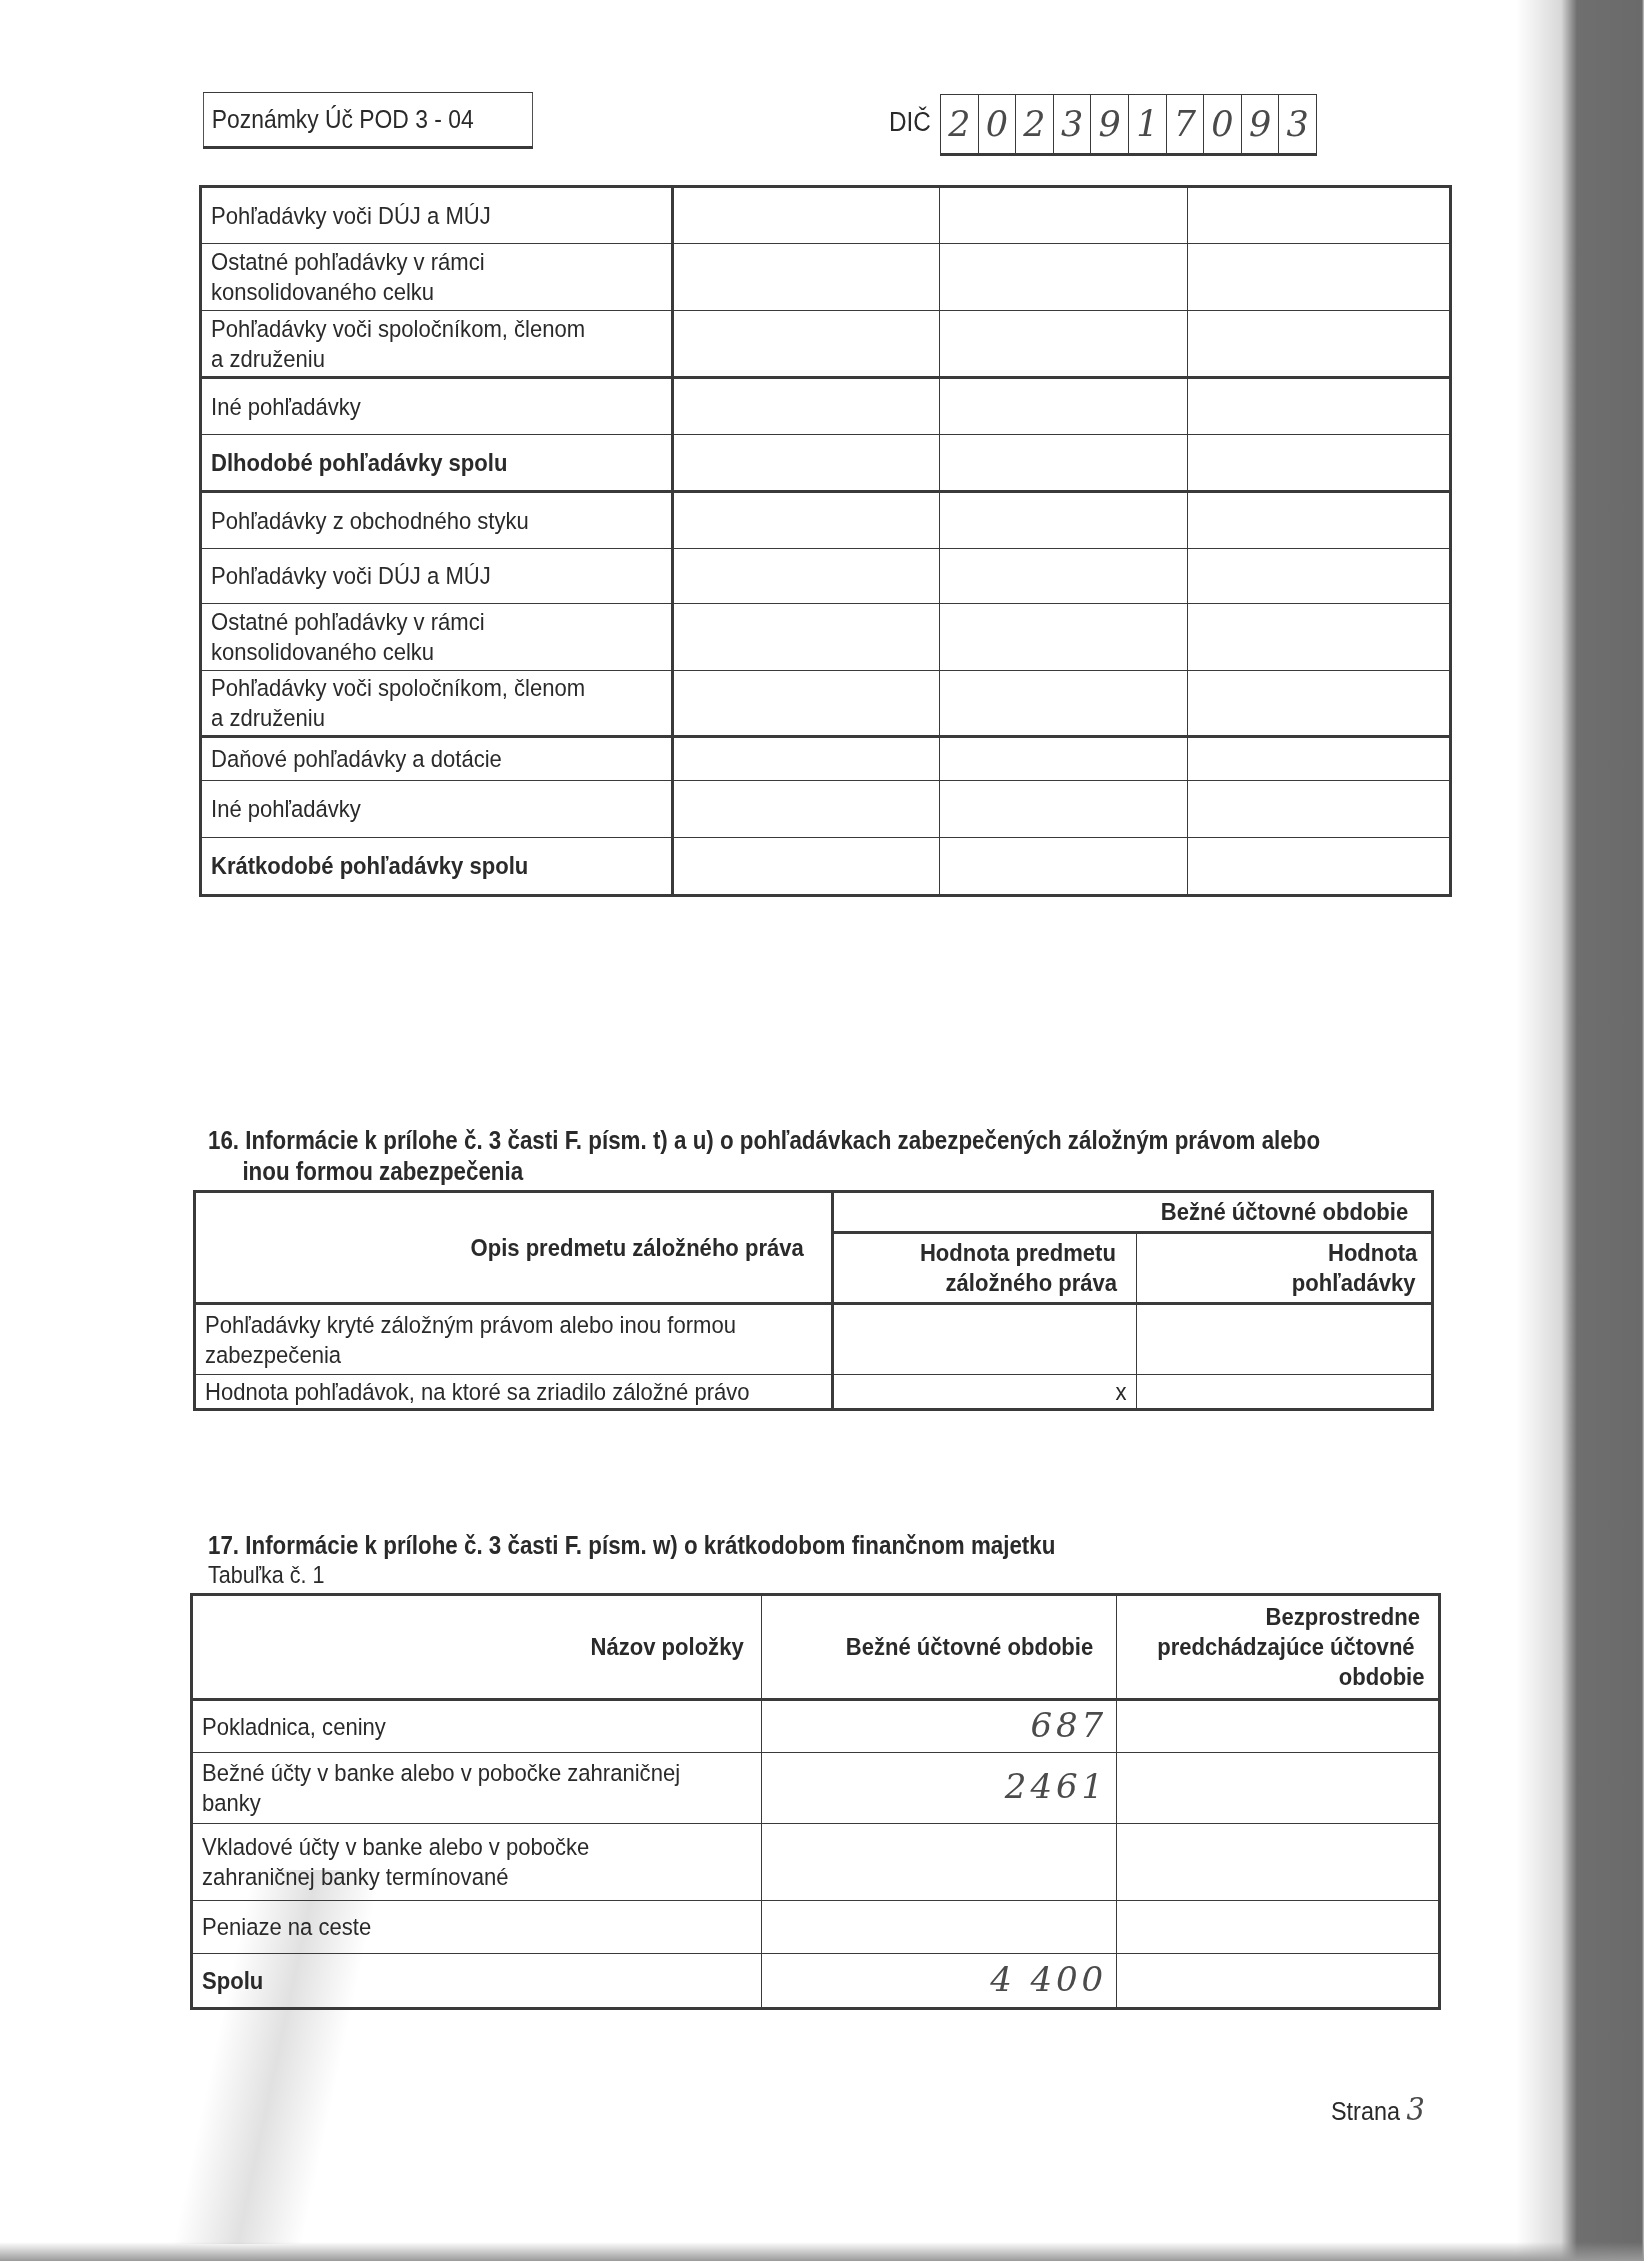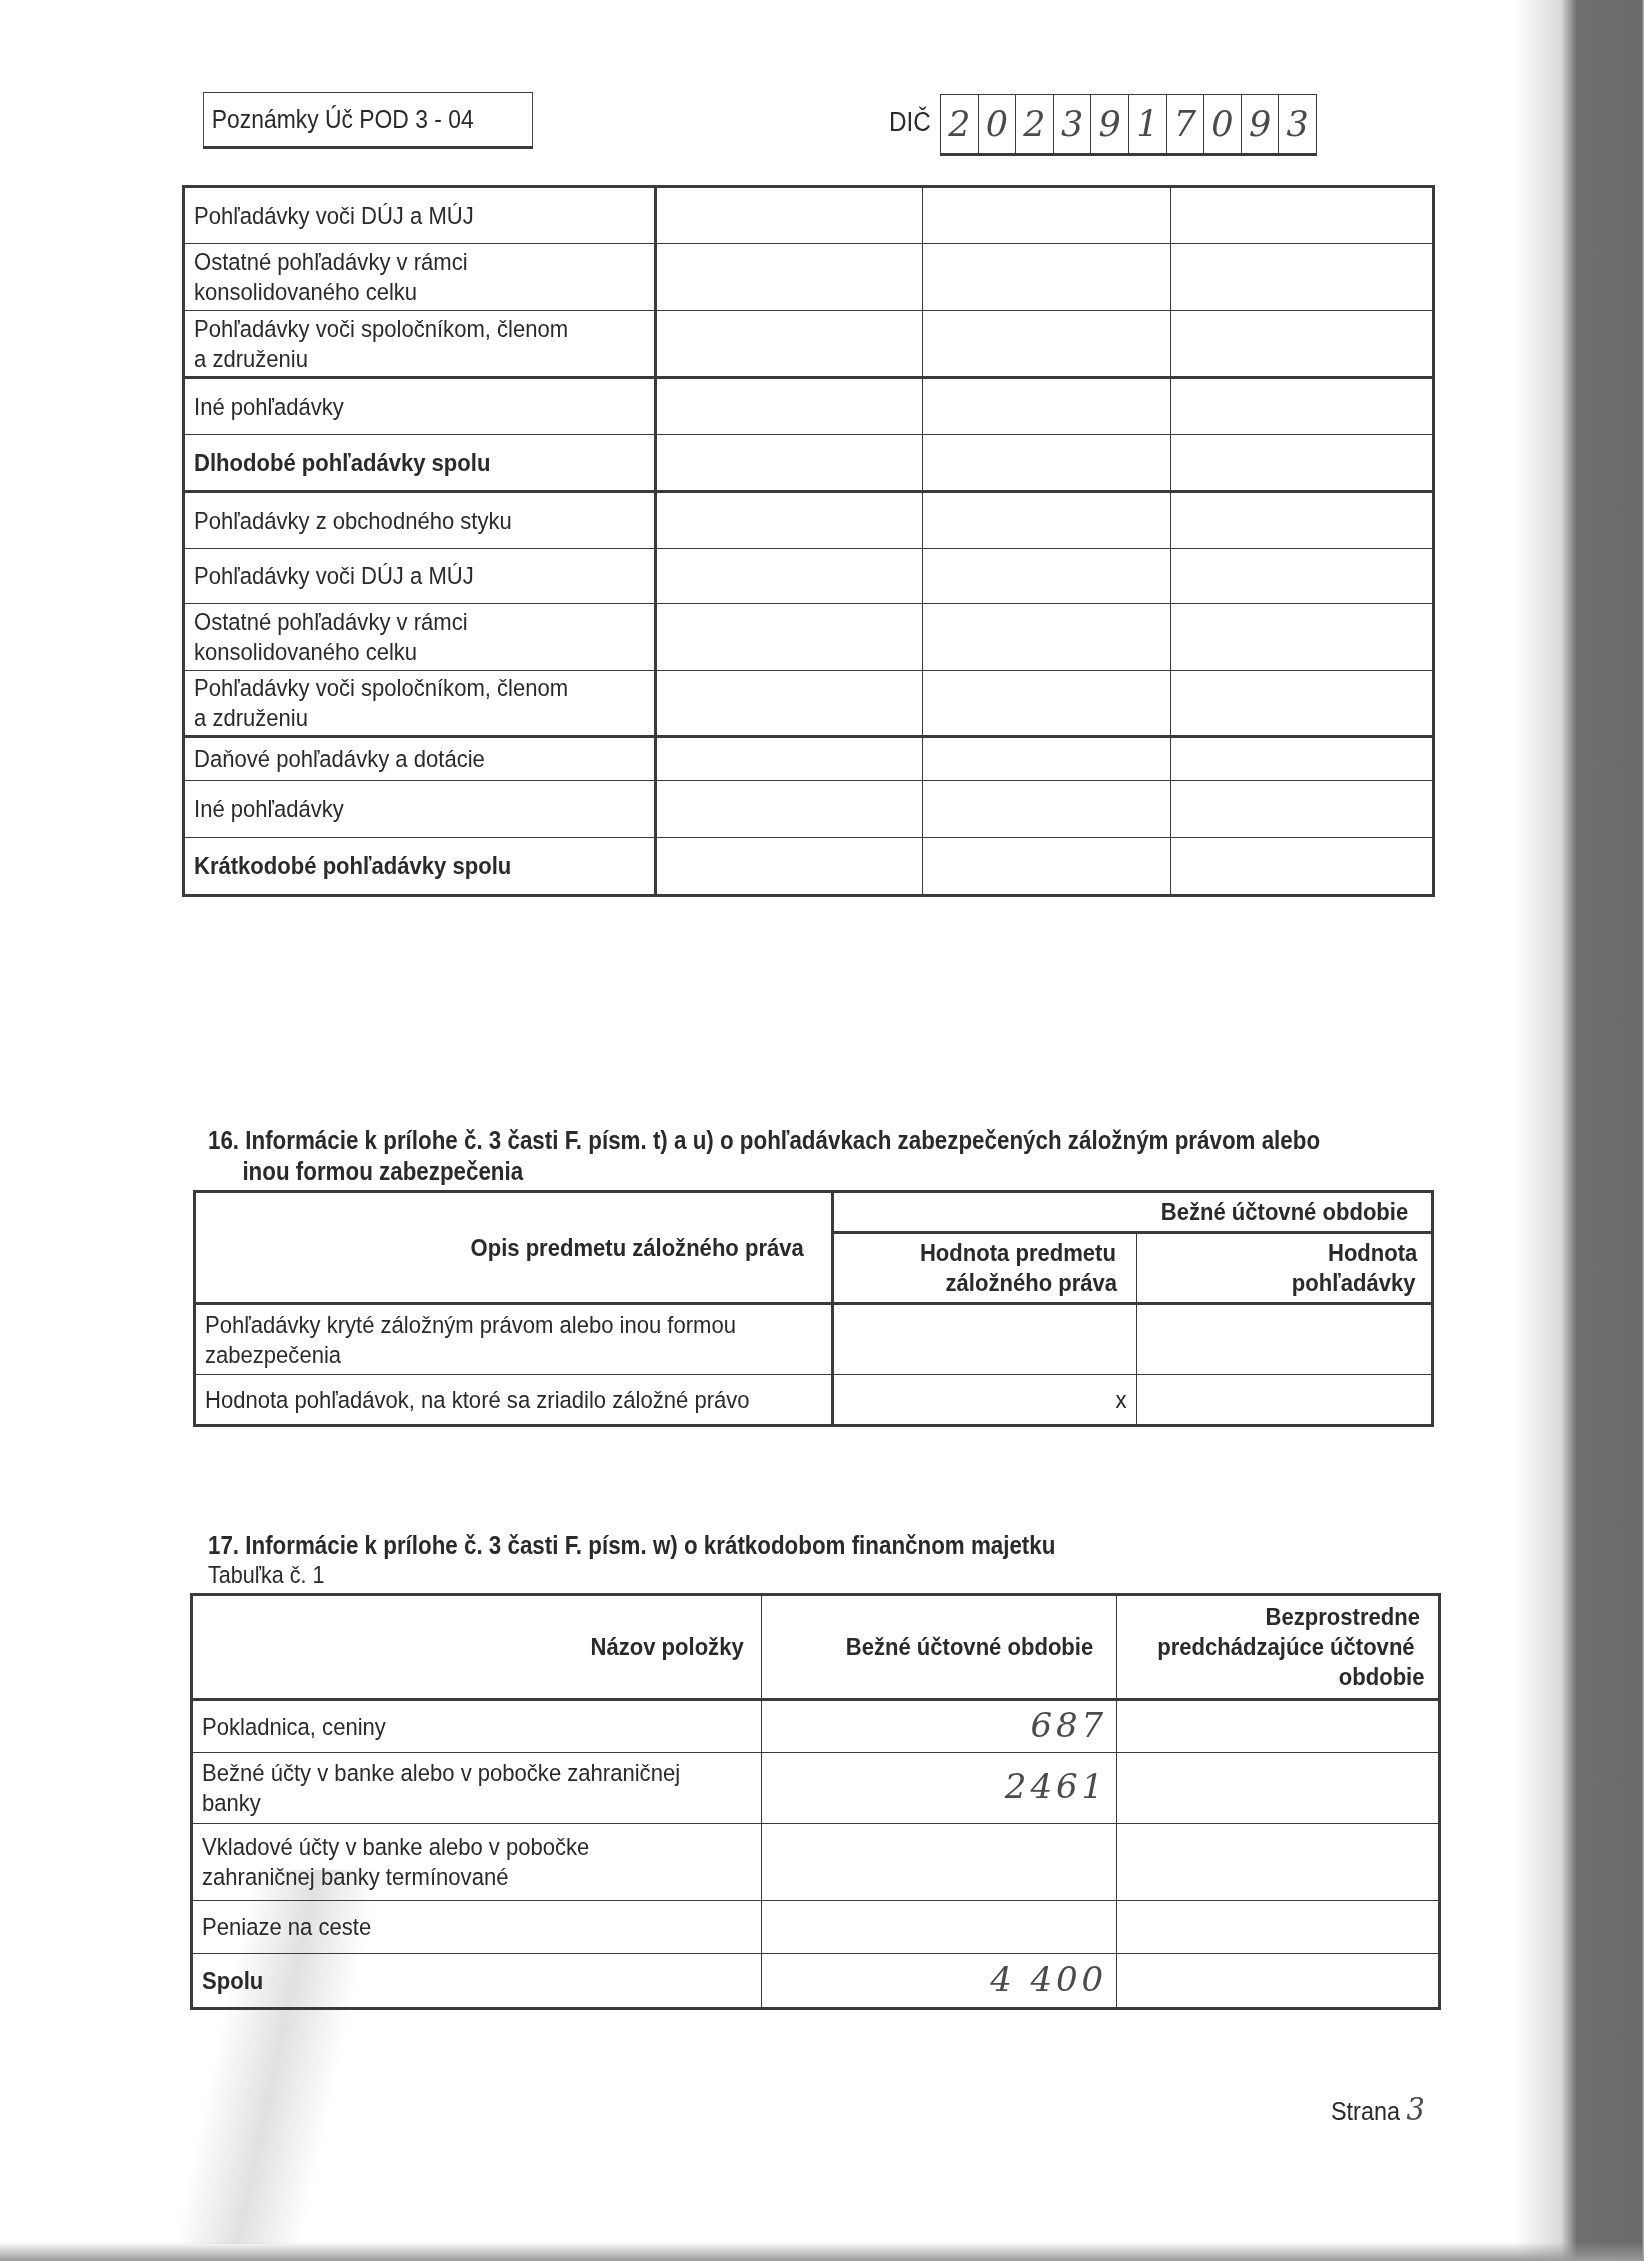--- a/index.html
+++ b/index.html
@@ -83,21 +83,21 @@
   <div class="dic-box">2</div>
   <div class="dic-box">3</div>
   <div class="dic-box">9</div>
   <div class="dic-box">1</div>
   <div class="dic-box">7</div>
   <div class="dic-box">0</div>
   <div class="dic-box">9</div>
   <div class="dic-box">3</div>
 </div>
 
-<table class="form outer-thick" style="left:184px; top:187px; width:1249px;">
+<table class="form outer-thick" style="left:201px; top:187px; width:1249px;">
   <colgroup>
       <col style="width:471px">
       <col style="width:267px">
       <col style="width:248px">
       <col style="width:262px">
     </colgroup>
   <tbody>
     <tr style="height:56px">
       <td><span class="t">Pohľadávky voči DÚJ a MÚJ</span></td>
       <td class="thick-left"></td>
@@ -190,21 +190,21 @@
     </tr>
     <tr class="thick-top" style="height:71px">
       <td class="c bold thick-left"><span class="t">Hodnota predmetu</span><br><span class="t">záložného práva</span></td>
       <td class="c bold"><span class="t">Hodnota</span><br><span class="t">pohľadávky</span></td>
     </tr>
     <tr class="thick-top" style="height:71px">
       <td><span class="t">Pohľadávky kryté záložným právom alebo inou formou</span><br><span class="t">zabezpečenia</span></td>
       <td class="c thick-left"></td>
       <td class="c"></td>
     </tr>
-    <tr style="height:50px">
+    <tr style="height:34px">
       <td><span class="t">Hodnota pohľadávok, na ktoré sa zriadilo záložné právo</span></td>
       <td class="c thick-left"><span class="t">x</span></td>
       <td class="c"></td>
     </tr>
   </tbody>
 </table>
 
 <div class="abs sec-title" style="left:208px; top:1530px;">17.  Informácie k prílohe č. 3 časti F. písm. w) o krátkodobom finančnom majetku</div>
 <div class="abs sub-title" style="left:208px; top:1561px;">Tabuľka č. 1</div>
 <table class="form outer-thick" style="left:192px; top:1595px; width:1246px;">

